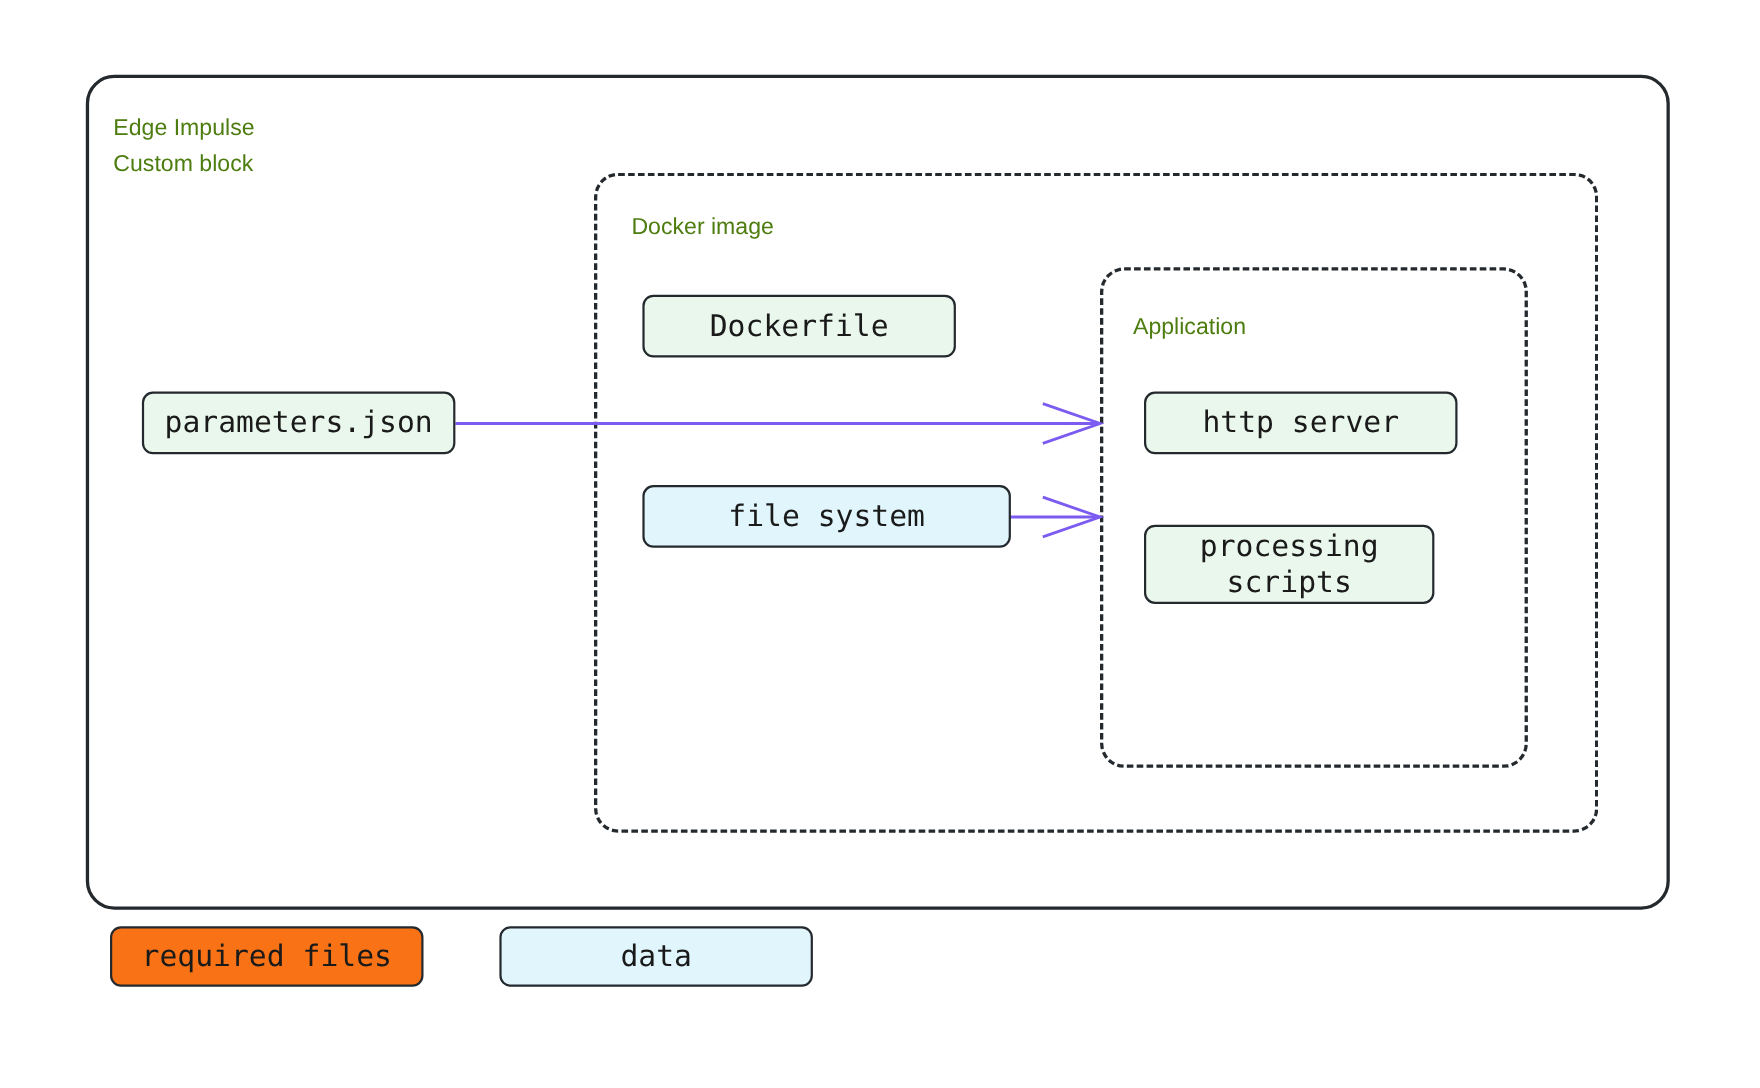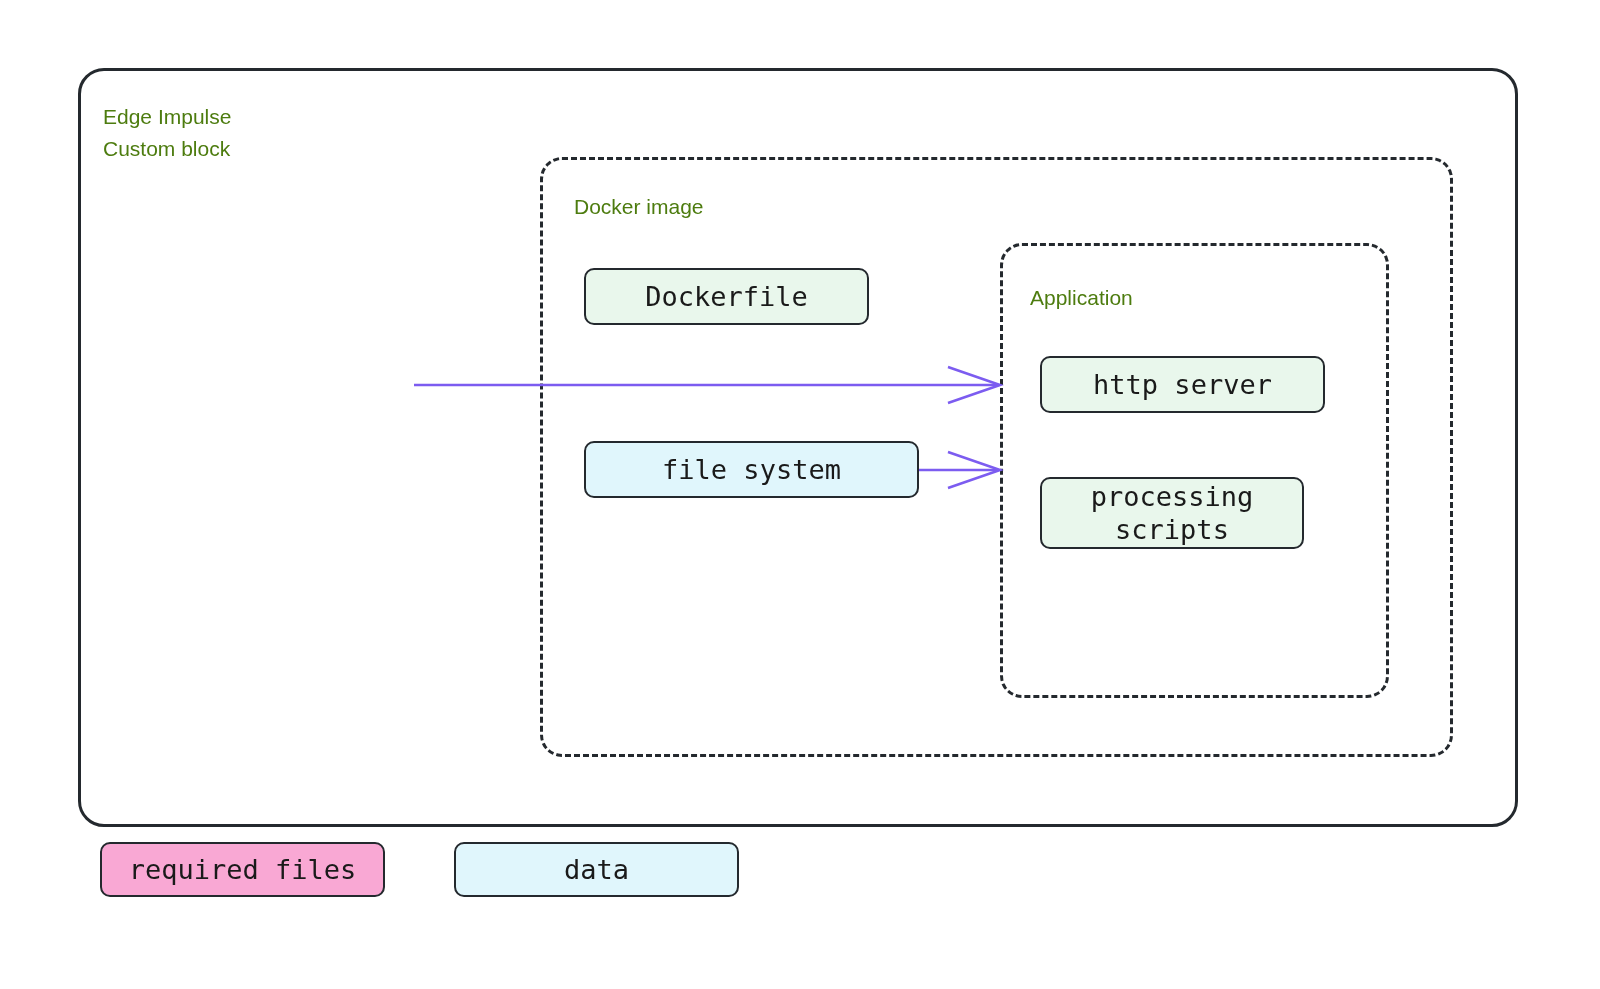--- a/index.html
+++ b/index.html
@@ -111,21 +111,21 @@
     box-sizing: border-box;
     border: 2px solid #24292e;
     border-radius: 10px;
     font-family: "DejaVu Sans Mono", monospace;
     font-size: 27px;
     color: #1a1a1a;
     display: flex;
     align-items: center;
     justify-content: center;
   }
-  .legend-required { left: 100px; top: 842px; width: 285px; height: 55px; background: #f9a8d4; }
+  .legend-required { left: 100px; top: 842px; width: 285px; height: 55px; background: #f97316; }
   .legend-data     { left: 414px; top: 842px; width: 285px; height: 55px; background: #e0f6fc; margin-left: 40px; }
 
   
   .arrow-layer {
     position: absolute;
     left: 0;
     top: 0;
     width: 1600px;
     height: 989px;
     pointer-events: none;
@@ -150,20 +150,21 @@
     <g stroke="#7c5cf0" stroke-width="2.6" fill="none">
       <line x1="414" y1="385" x2="998" y2="385"></line>
       <polyline points="948,367 1000,385 948,403" stroke-linejoin="miter" stroke-linecap="butt"></polyline>
     </g>
     <g stroke="#7c5cf0" stroke-width="2.6" fill="none">
       <line x1="869" y1="470" x2="998" y2="470"></line>
       <polyline points="948,452 1000,470 948,488" stroke-linejoin="miter" stroke-linecap="butt"></polyline>
     </g>
   </svg>
 
+  <div class="node green node-parameters">parameters.json</div>
 
   <div class="node green node-dockerfile">Dockerfile</div>
 
   <div class="node cyan node-filesystem">file system</div>
 
   <div class="node green node-http">http server</div>
 
   <div class="node green node-processing">processing
 scripts</div>
 

